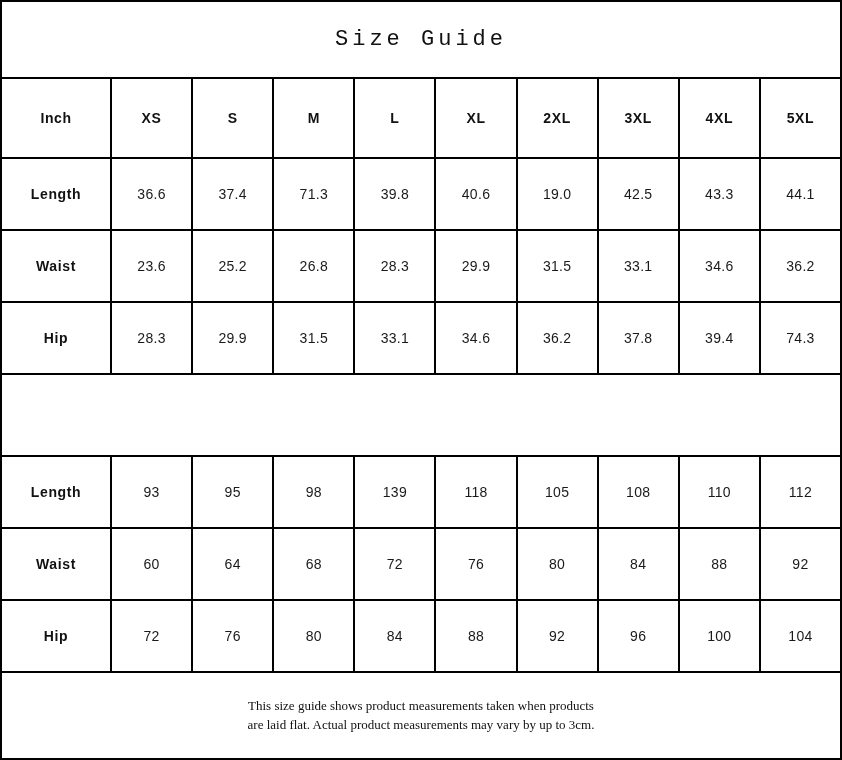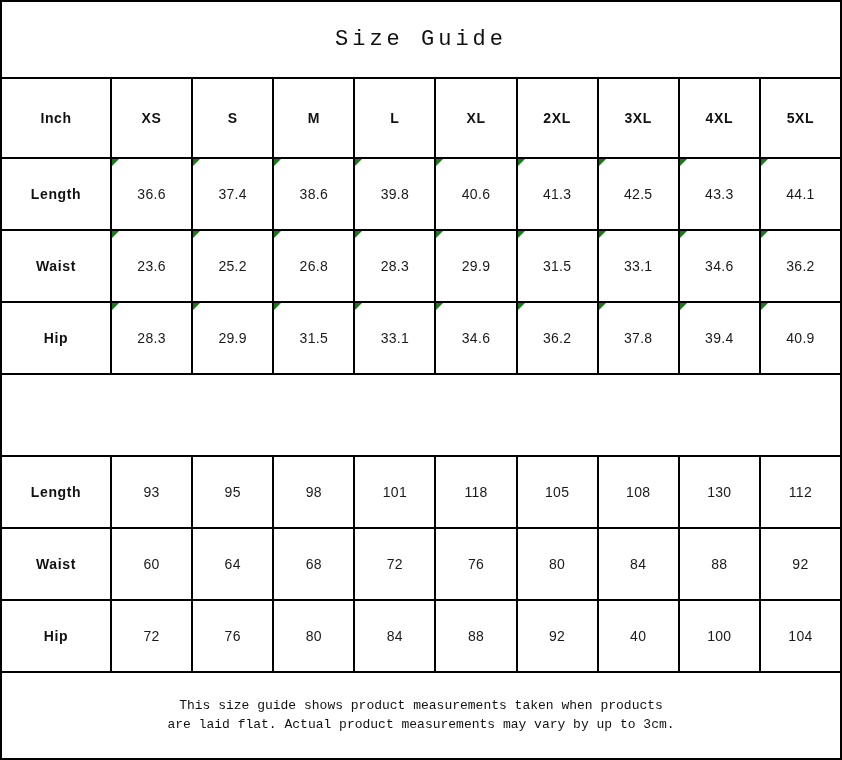--- a/index.html
+++ b/index.html
@@ -31,40 +31,40 @@
   tr.r-title  { height: 62px; }
   tr.r-head   { height: 64px; }
   tr.r-data   { height: 58px; }
   tr.r-empty  { height: 66px; }
   tr.r-footer { height: 70px; }
   .hd {
     font-weight: bold;
     letter-spacing: 0.6px;
     color: #111111;
   }
-  .num { letter-spacing: 0.3px; }
+  .num { letter-spacing: 0.3px; border-radius: 30px; }
   
   td.flagged::before {
     content: "";
     position: absolute;
     top: 0;
     left: 0;
     width: 0;
     height: 0;
     border-top: 7px solid var(--flag-green, #1a7a1a);
     border-right: 7px solid transparent;
   }
   tr.r-title td {
     font-family: "Liberation Mono", monospace;
     font-size: 22px;
     letter-spacing: 4px;
     color: #111111;
   }
   tr.r-footer td {
-    font-family: Liberation Mono, monospace;
+    font-family: Liberation Serif, serif;
     font-size: 13px;
     line-height: 1.5;
     letter-spacing: 0px;
     color: #111111;
   }
 </style>
 </head>
 <body>
 
 <div class="page">
@@ -97,24 +97,24 @@
     <td class="hd">2XL</td>
     <td class="hd">3XL</td>
     <td class="hd">4XL</td>
     <td class="hd">5XL</td>
   </tr>
 
   <tr class="r-data">
     <td class="hd">Length</td>
     <td class="num flagged">36.6</td>
     <td class="num flagged">37.4</td>
-    <td class="num flagged">38.6</td>
+    <td class="num flagged">71.3</td>
     <td class="num flagged">39.8</td>
     <td class="num flagged">40.6</td>
-    <td class="num flagged">41.3</td>
+    <td class="num flagged">19.0</td>
     <td class="num flagged">42.5</td>
     <td class="num flagged">43.3</td>
     <td class="num flagged">44.1</td>
   </tr>
 
   <tr class="r-data">
     <td class="hd">Waist</td>
     <td class="num flagged">23.6</td>
     <td class="num flagged">25.2</td>
     <td class="num flagged">26.8</td>
@@ -129,38 +129,38 @@
   <tr class="r-data">
     <td class="hd">Hip</td>
     <td class="num flagged">28.3</td>
     <td class="num flagged">29.9</td>
     <td class="num flagged">31.5</td>
     <td class="num flagged">33.1</td>
     <td class="num flagged">34.6</td>
     <td class="num flagged">36.2</td>
     <td class="num flagged">37.8</td>
     <td class="num flagged">39.4</td>
-    <td class="num flagged">40.9</td>
+    <td class="num flagged">74.3</td>
   </tr>
 
   <tr class="r-empty">
     <td colspan="10"></td>
   </tr>
 
 
   <tr class="r-data">
     <td class="hd">Length</td>
     <td class="num">93</td>
     <td class="num">95</td>
     <td class="num">98</td>
-    <td class="num">101</td>
+    <td class="num">139</td>
     <td class="num">118</td>
     <td class="num">105</td>
     <td class="num">108</td>
-    <td class="num">130</td>
+    <td class="num">110</td>
     <td class="num">112</td>
   </tr>
 
   <tr class="r-data">
     <td class="hd">Waist</td>
     <td class="num">60</td>
     <td class="num">64</td>
     <td class="num">68</td>
     <td class="num">72</td>
     <td class="num">76</td>
@@ -171,21 +171,21 @@
   </tr>
 
   <tr class="r-data">
     <td class="hd">Hip</td>
     <td class="num">72</td>
     <td class="num">76</td>
     <td class="num">80</td>
     <td class="num">84</td>
     <td class="num">88</td>
     <td class="num">92</td>
-    <td class="num">40</td>
+    <td class="num">96</td>
     <td class="num">100</td>
     <td class="num">104</td>
   </tr>
 
   <tr class="r-footer">
     <td colspan="10">
       <div>This size guide shows product measurements taken when products</div>
       <div>are laid flat. Actual product measurements may vary by up to 3cm.</div>
     </td>
   </tr>

